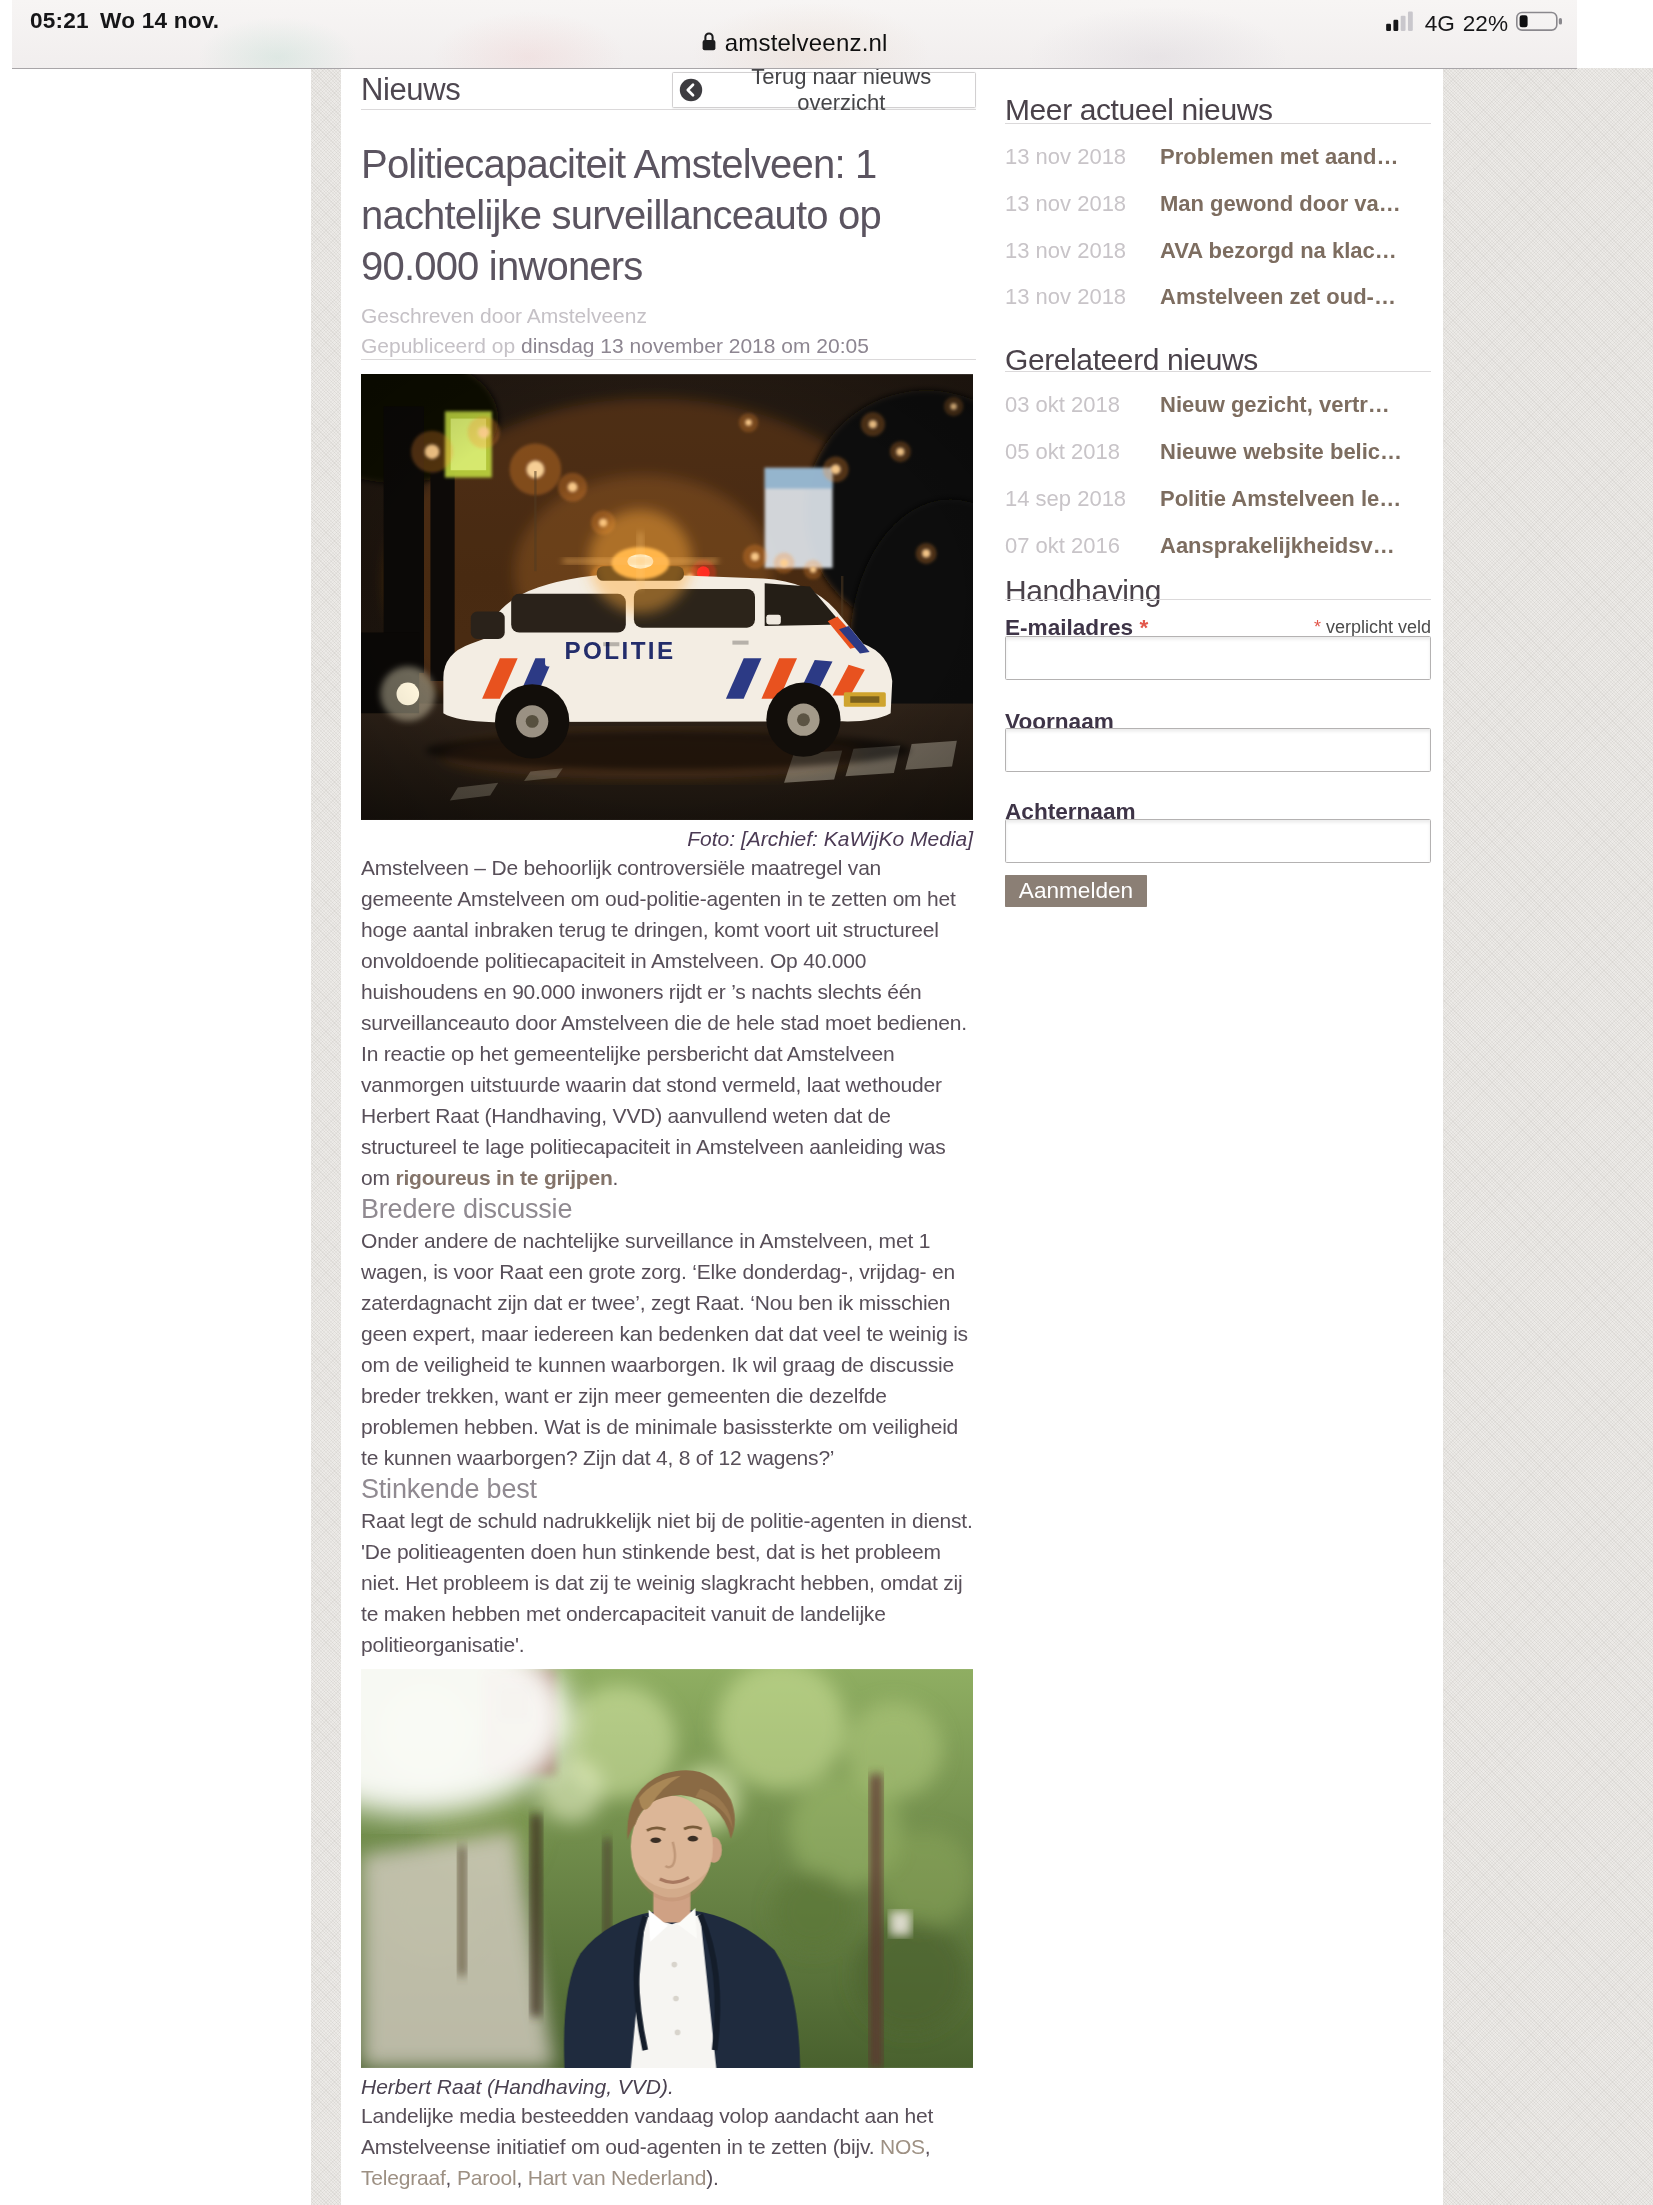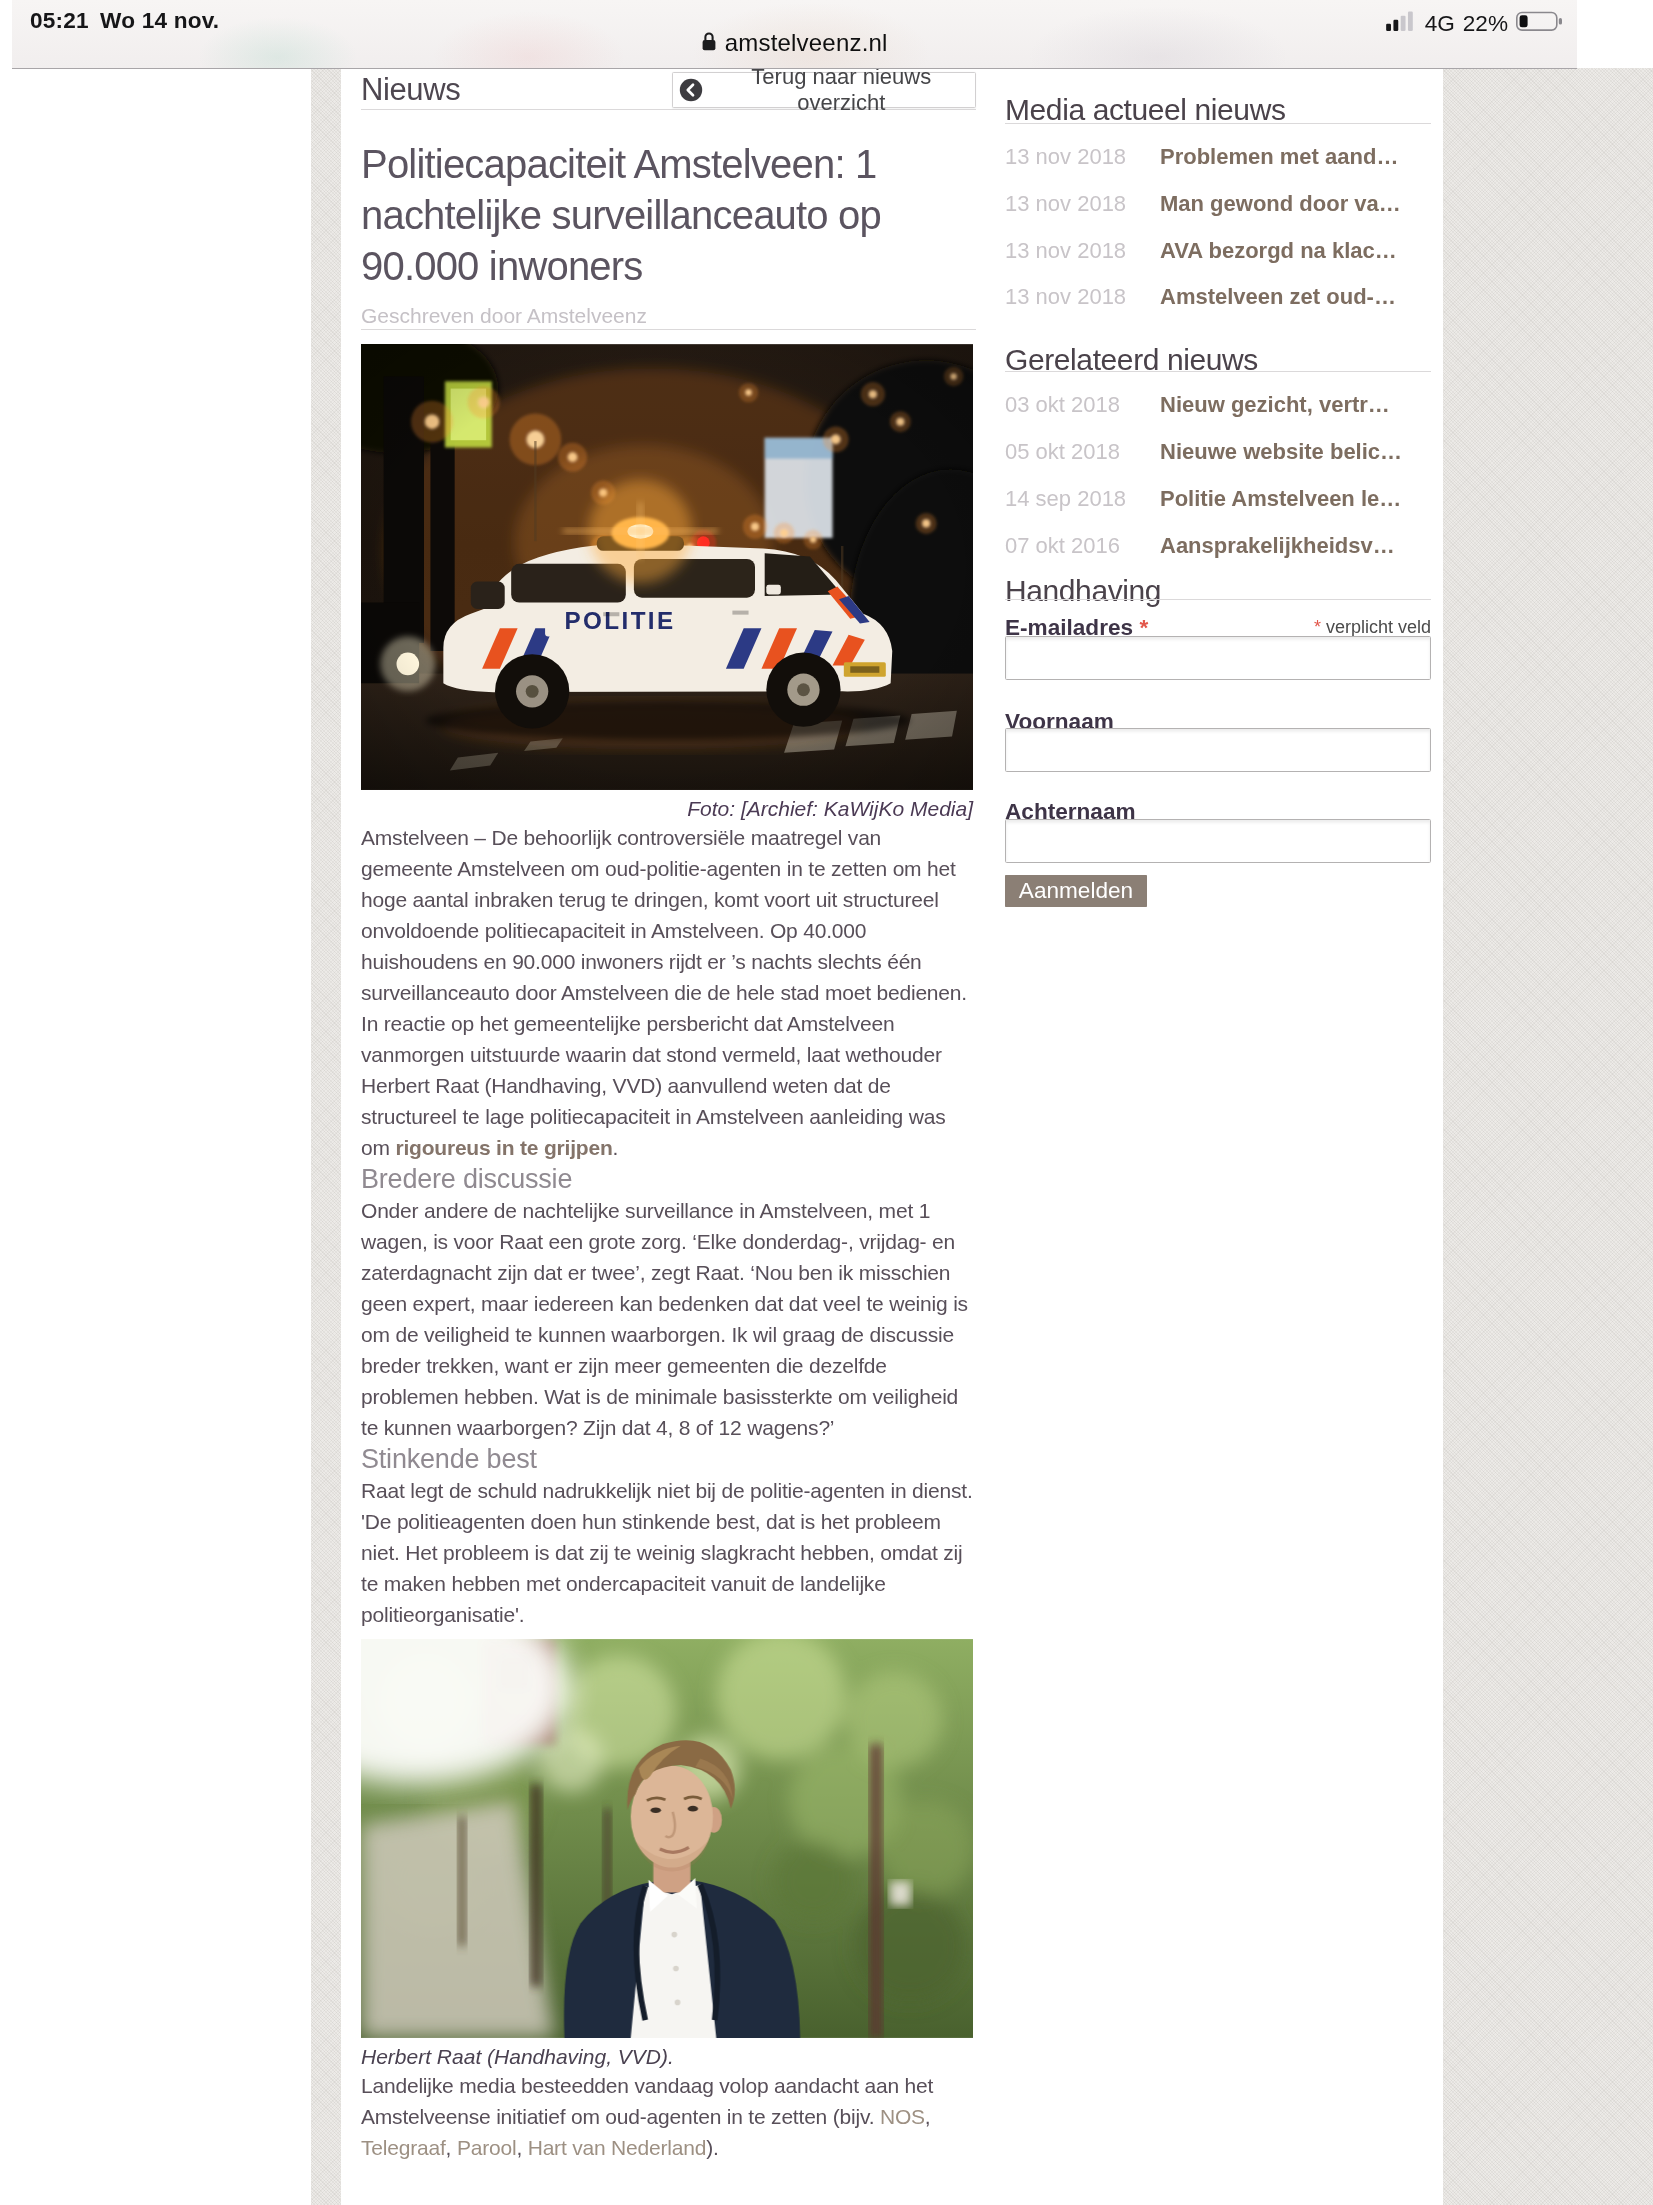--- a/index.html
+++ b/index.html
@@ -136,20 +136,23 @@
             <circle cx="15" cy="15" r="14" fill="#3d3c40"></circle>
             <path d="M17.5 8.5 L11 15 L17.5 21.5" stroke="#ffffff" stroke-width="3.4" fill="none" stroke-linecap="round" stroke-linejoin="round"></path>
           </svg>
       </span>
       <span>Terug naar nieuws overzicht</span>
     </button>
   </div>
   <hr class="rule hr1">
   <h1 class="title">Politiecapaciteit Amstelveen: 1 nachtelijke surveillanceauto op 90.000 inwoners</h1>
   <div class="byline">Geschreven door Amstelveenz</div>
+  <div class="published">
+    <span>Gepubliceerd op </span><span class="pub-date">dinsdag 13 november 2018 om 20:05</span>
+  </div>
   <hr class="rule hr2">
 
   <svg class="photo" width="612" height="446" viewBox="0 0 758 552">
     <defs>
       <linearGradient id="nightBg" x1="0" y1="0" x2="0" y2="1">
         <stop offset="0" stop-color="#241a12"></stop>
           <stop offset="0.45" stop-color="#1b130c"></stop>
           <stop offset="1" stop-color="#1f1710"></stop>
       </linearGradient>
       <linearGradient id="roadG" x1="0" y1="0" x2="0" y2="1">
@@ -360,21 +363,21 @@
       <path d="M420,148 Q458,160 460,198 Q452,168 414,158 Z" fill="#9a784e"></path>
       <path d="M344,160 Q362,136 396,132 Q372,146 358,170 Q348,182 344,160 Z" fill="#a98756"></path>
     </g>
   </svg>
   <div class="photo-caption left">Herbert Raat (Handhaving, VVD).</div>
 
   <p class="body p5"><span>Landelijke media besteedden vandaag volop aandacht aan het Amstelveense initiatief om oud-agenten in te zetten (bijv. </span><span class="lnk2">NOS</span><span>, </span><span class="lnk2">Telegraaf</span><span>, </span><span class="lnk2">Parool</span><span>, </span><span class="lnk2">Hart van Nederland</span><span>).</span></p>
 </main>
 
 <aside class="sidebar">
-  <h2 class="sb-h" style="top:0px;">Media actueel nieuws</h2>
+  <h2 class="sb-h" style="top:0px;">Meer actueel nieuws</h2>
   <hr class="sb-hr" style="top:55px;">
   <div class="sb-row" style="top:76px;">
     <span class="sb-date">13 nov 2018</span>
     <span class="sb-title">Problemen met aand…</span>
   </div>
   <div class="sb-row" style="top:123px;">
     <span class="sb-date">13 nov 2018</span>
     <span class="sb-title">Man gewond door va…</span>
   </div>
   <div class="sb-row" style="top:170px;">

